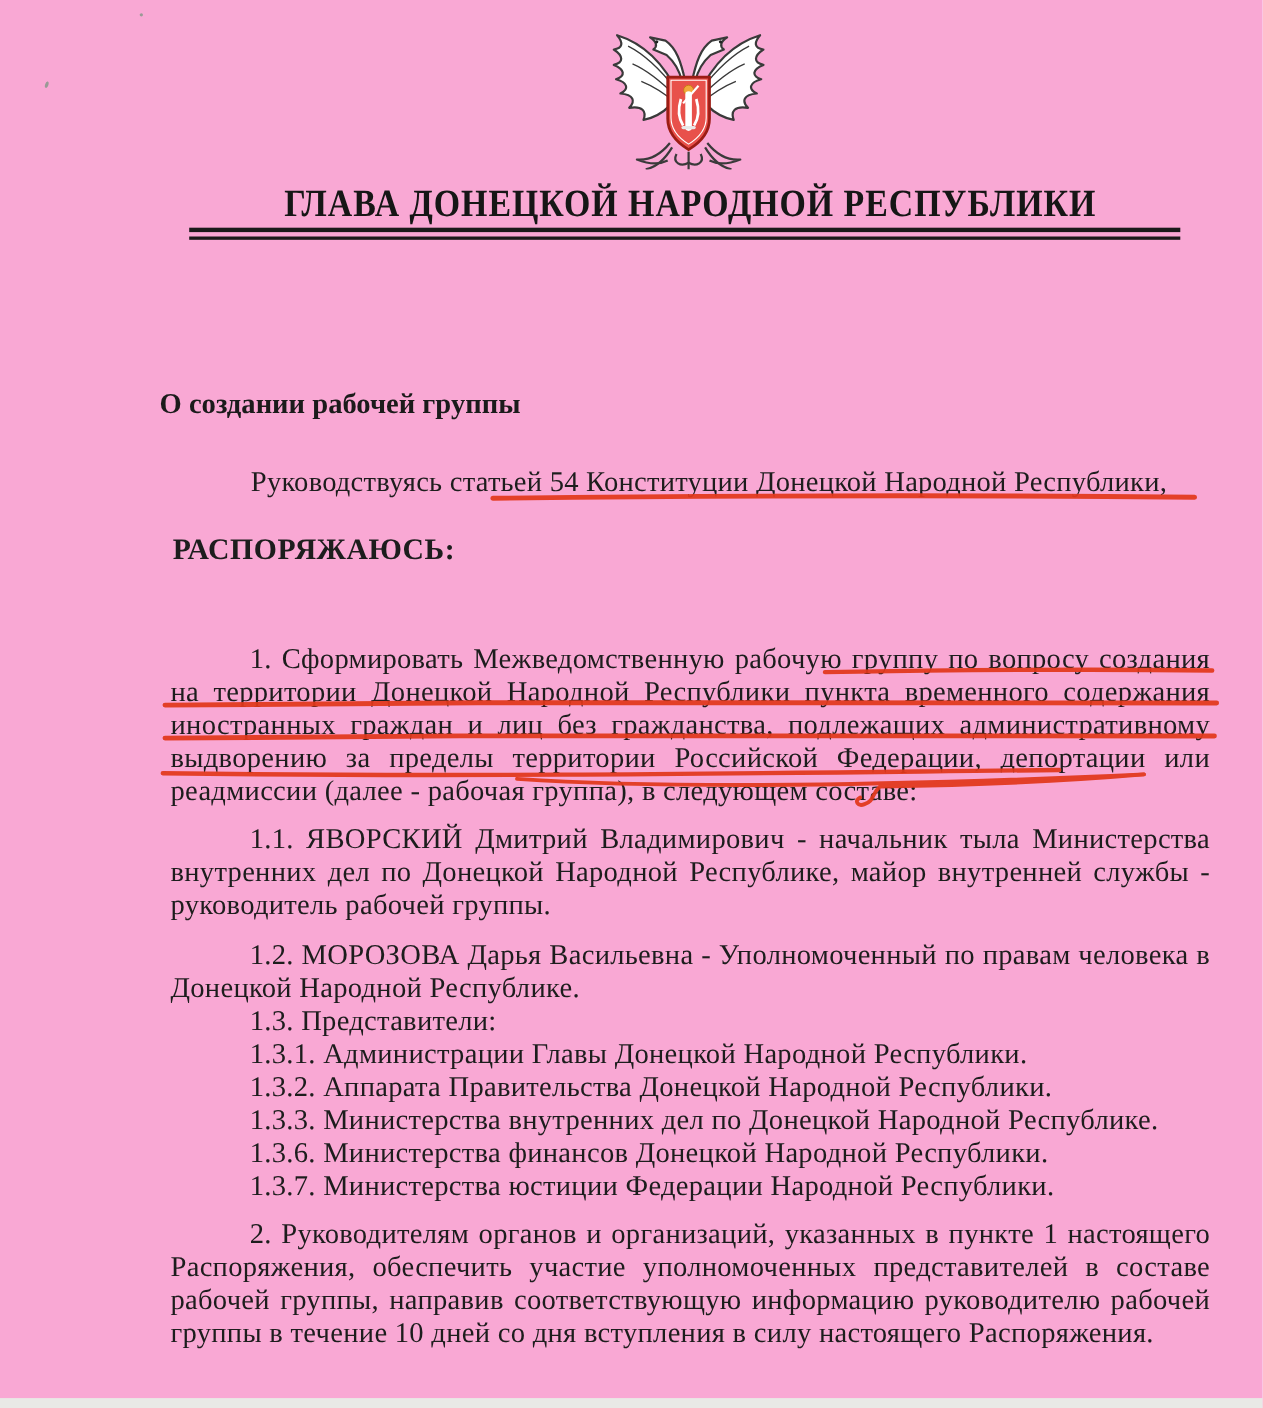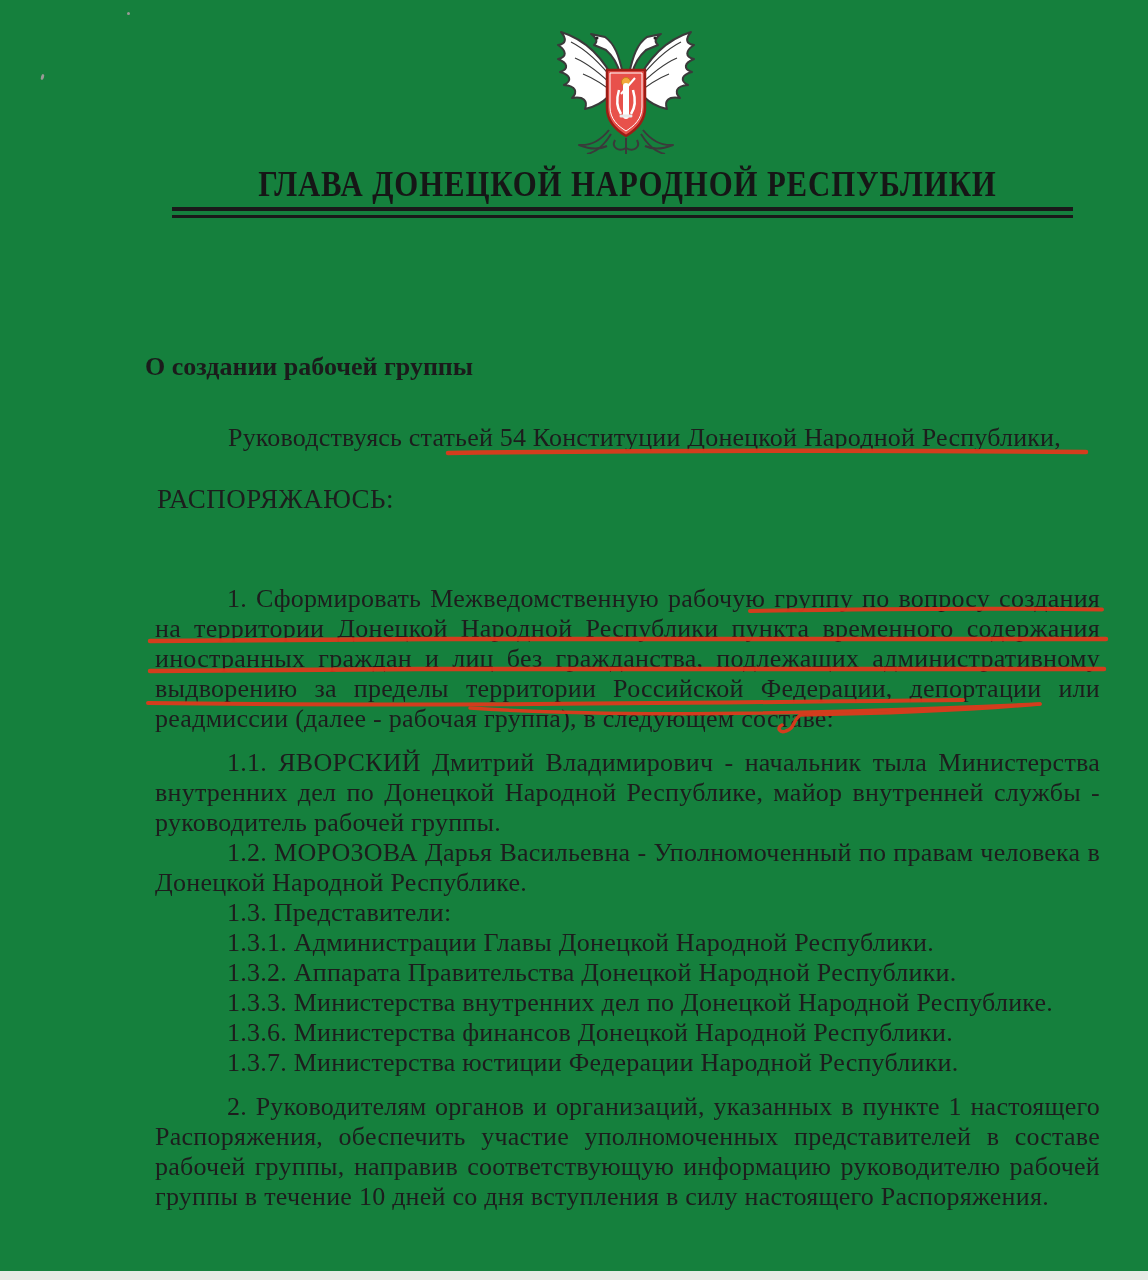--- a/index.html
+++ b/index.html
@@ -1,21 +1,21 @@
 <!DOCTYPE html>
 <html><head>
 <meta charset="utf-8">
 <style>
   * { margin: 0; padding: 0; box-sizing: border-box; }
   html, body { background: #ffffff; }
   .page {
     position: relative;
     width: 1148px;
     height: 1280px;
-    background: #15803d;
+    background: #f9a8d4;
     overflow: hidden;
     font-family: "Liberation Serif", "DejaVu Serif", serif;
     color: #1d1d1d;
   }
 
   
   .emblem {
     position: absolute;
     left: 531px; top: 12px;
     width: 190px; height: 142px;
@@ -66,39 +66,39 @@
     position: absolute;
     left: 155px; top: 423px; width: 945px;
     font-size: 26px;
     line-height: 30px;
     text-indent: 73px;
     letter-spacing: 0.2px;
   }
   .order-word {
     position: absolute;
     left: 157px; top: 484px;
-    font-weight: normal;
+    font-weight: bold;
     font-size: 27px;
     line-height: 30px;
     letter-spacing: 0.5px;
   }
   .body-text {
     position: absolute;
     left: 155px; top: 584px; width: 945px;
     font-size: 26px;
     line-height: 30px;
     letter-spacing: 0.25px;
   }
   .body-text p {
     text-indent: 72px;
     text-align: justify;
     margin: 0;
   }
   .body-text p.gap-md { margin-top: 14px; }
-  .body-text p.gap-sm { margin-top: 0; }
+  .body-text p.gap-sm { margin-top: 15px; }
 
   
   .pen-overlay {
     position: absolute;
     left: 0; top: 0; width: 1148px; height: 1280px;
     pointer-events: none;
   }
 
   
   .scan-edge-bottom {

